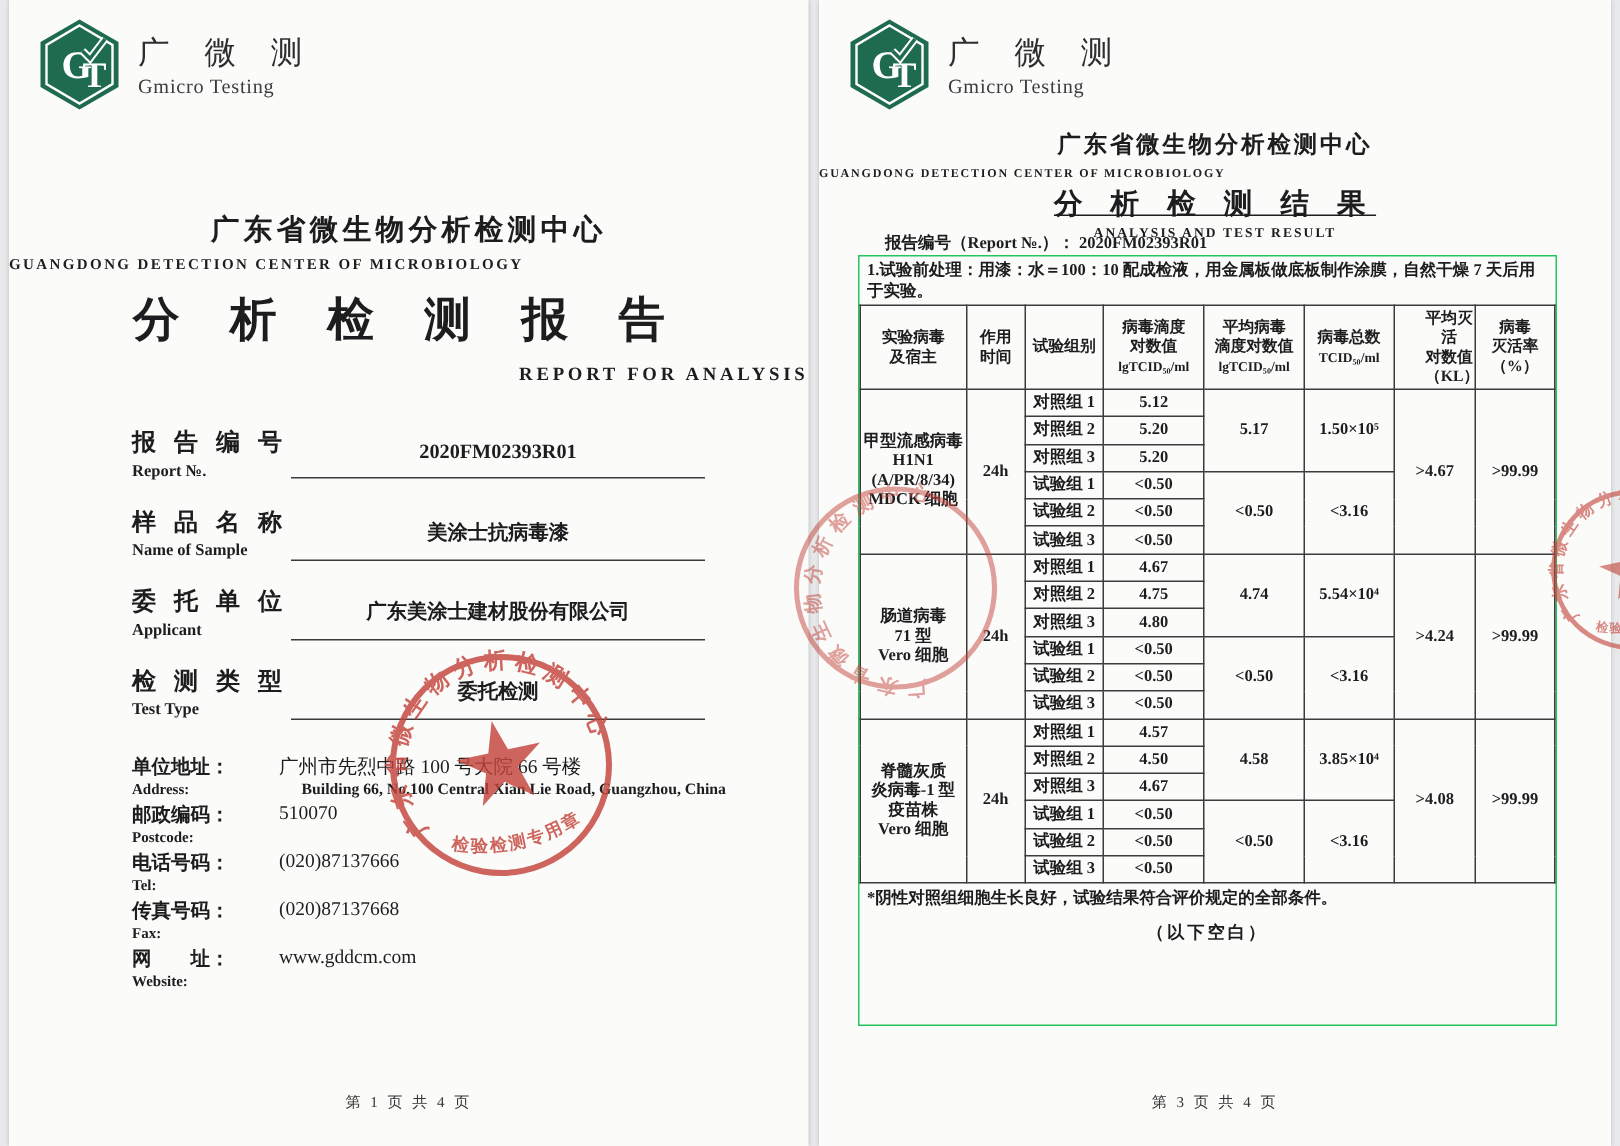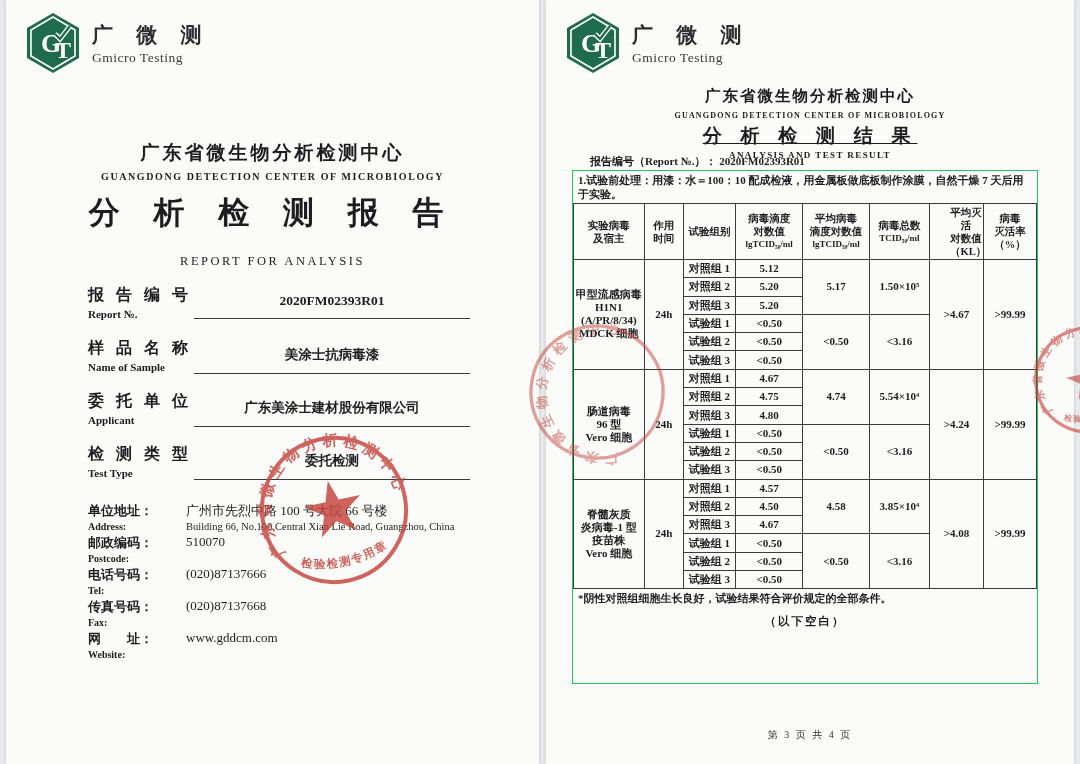--- a/index.html
+++ b/index.html
@@ -5,45 +5,45 @@
   * { margin:0; padding:0; box-sizing:border-box; }
   body { font-family:"Liberation Serif","DejaVu Serif",serif; color:#1d1d1f; background:#dfe2e3; }
   #canvas { position:relative; width:1080px; height:764px; background:#e7e9ea; overflow:hidden; }
   .page { position:absolute; top:0; height:764px; background:#fbfbfa; box-shadow:0 0 3px rgba(0,0,0,.18); }
   #page-left { left:6px; width:533px; }
   #page-right { left:546px; width:528px; }
 
   
   .logo { position:absolute; top:12px; left:18px; display:flex; align-items:center; }
   .logo-text { margin-left:10px; }
-  .logo-cn { font-size:21px; font-weight:bold; letter-spacing:9px; color:#2e2e30; }
+  .logo-cn { font-size:21px; font-weight:normal; letter-spacing:9px; color:#2e2e30; }
   .logo-en { font-size:13.5px; color:#3c3c3e; margin-top:1px; letter-spacing:.5px; }
 
   
   .center-cn { text-align:center; font-size:19px; font-weight:bold; letter-spacing:3px; }
-  .center-en { text-align:center; font-size:10px; font-weight:bold; letter-spacing:1.6px; margin-top:5px; }
+  .center-en { font-size:10px; font-weight:bold; letter-spacing:1.6px; margin-top:5px; }
   #lp-head { position:absolute; top:140px; left:0; width:100%; }
   #lp-title { position:absolute; top:192px; left:0; width:100%; text-align:center; }
   .big-title { font-size:31px; font-weight:bold; letter-spacing:13px; }
-  .big-sub { font-size:12.5px; font-weight:normal; letter-spacing:2.5px; margin-top:20px; }
+  .big-sub { font-size:12.5px; font-weight:bold; letter-spacing:2.5px; margin-top:8px;text-align:right; }
   #lp-fields { position:absolute; top:283px; left:0; width:100%; }
   .field-row { position:relative; height:53px; }
   .f-label { position:absolute; left:82px; top:2px; }
   .f-cn { font-size:16px; font-weight:bold; letter-spacing:4px; }
   .f-en { font-size:11px; font-weight:bold; margin-top:2px; }
   .f-value { position:absolute; left:188px; top:10px; width:276px; text-align:center;
              border-bottom:1.2px solid #3a3a3c; padding-bottom:9px; font-size:13.5px; font-weight:bold; }
   #lp-info { position:absolute; top:502px; left:0; width:100%; }
   .info-row { position:relative; margin-bottom:4px; min-height:28px; }
   .i-label { position:absolute; left:82px; }
   .i-cn { font-size:13px; font-weight:bold; }
   .i-en { font-size:10px; font-weight:bold; margin-top:1px; }
   .i-value { position:absolute; left:180px; }
   .iv-cn { font-size:13px; font-weight:normal; }
-  .iv-en { font-size:10.5px; font-weight:normal; margin-top:1px; }
+  .iv-en { font-size:10.5px; font-weight:bold; margin-top:1px;margin-left:15px; }
   .page-footer { position:absolute; bottom:22px; width:100%; text-align:center; font-size:10px; color:#333; letter-spacing:2px; }
 
   
   .seal { position:absolute; pointer-events:none; }
   .seal text { fill:#c4453c; font-weight:bold; }
 
   
   #rp-head { position:absolute; top:86px; left:0; width:100%; }
   #rp-head .center-cn { font-size:15.5px; letter-spacing:2px; }
   #rp-head .center-en { font-size:8px; letter-spacing:1.2px; margin-top:4px; }
@@ -184,20 +184,21 @@
         <polygon points="80,52 86.7,72.7 108.5,72.7 90.9,85.5 97.6,106.3 80,93.5 62.4,106.3 69.1,85.5 51.5,72.7 73.3,72.7" fill="#c4453c"></polygon>
         <defs>
           <path id="ringL" d="M 23.9,114.4 A 64.8,64.8 0 1 1 136.1,114.4"></path>
           <path id="botL" d="M 36,130 A 120,120 0 0 0 124,130"></path>
         </defs>
         <text font-size="15" textLength="232"><textPath href="#ringL">广东省微生物分析检测中心</textPath></text>
         <text font-size="11.5" textLength="90"><textPath href="#botL">检验检测专用章</textPath></text>
       </g>
     </svg>
 
+    <div class="page-footer">第 1 页 共 4 页</div>
   </div>
 
   <div class="page" id="page-right">
 
     <div class="logo">
       <svg width="58" height="62" viewBox="0 0 58 62">
         <polygon points="29,1 55,16 55,46 29,61 3,46 3,16" fill="#1f6b4f"></polygon>
         <polygon points="29,5 51,18 51,44 29,57 7,44 7,18" fill="none" stroke="#ffffff" stroke-width="1.6"></polygon>
         <text x="17" y="40" font-size="26" font-weight="bold" fill="#ffffff" font-family="'Liberation Serif',serif">G</text>
         <text x="31" y="46" font-size="24" font-weight="bold" fill="#ffffff" font-family="'Liberation Serif',serif">T</text>
@@ -338,21 +339,21 @@
               <td>
                 <div>试验组 3</div>
               </td>
               <td>
                 <div>&lt;0.50</div>
               </td>
             </tr>
             <tr>
               <td rowspan="6" class="virus-cell">
                 <div>肠道病毒</div>
-                <div>96 型</div>
+                <div>71 型</div>
                 <div>Vero 细胞</div>
               </td>
               <td rowspan="6">
                 <div>24h</div>
               </td>
               <td>
                 <div>对照组 1</div>
               </td>
               <td>
                 <div>4.67</div>

